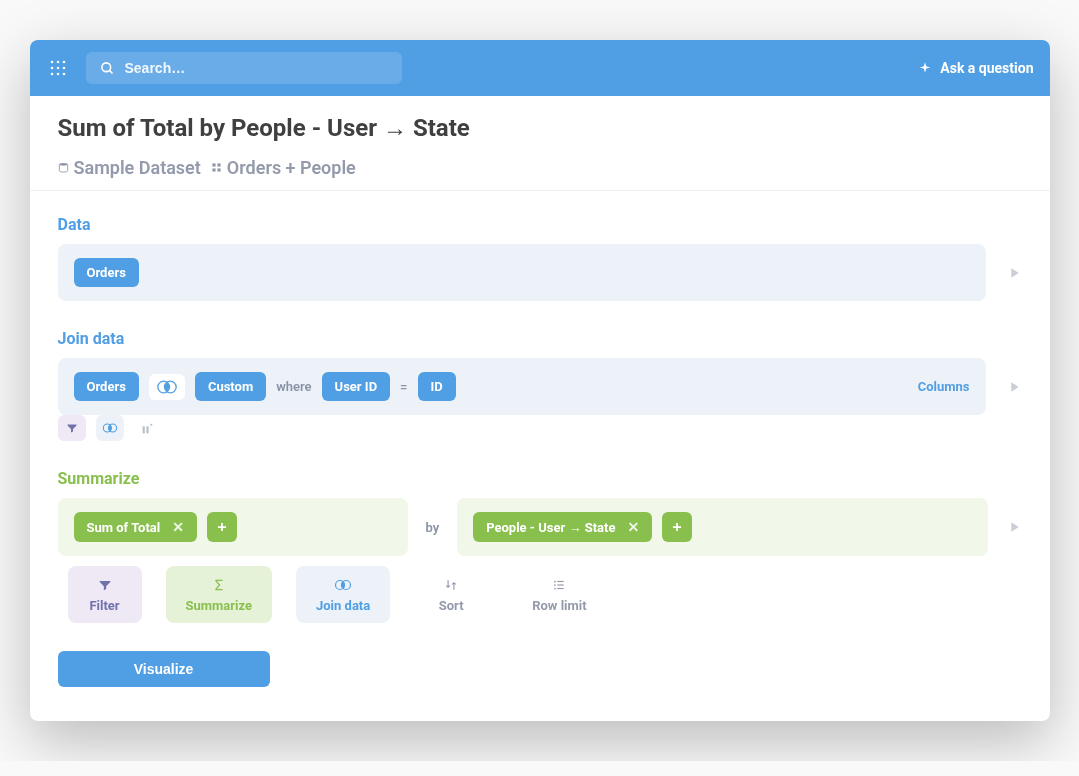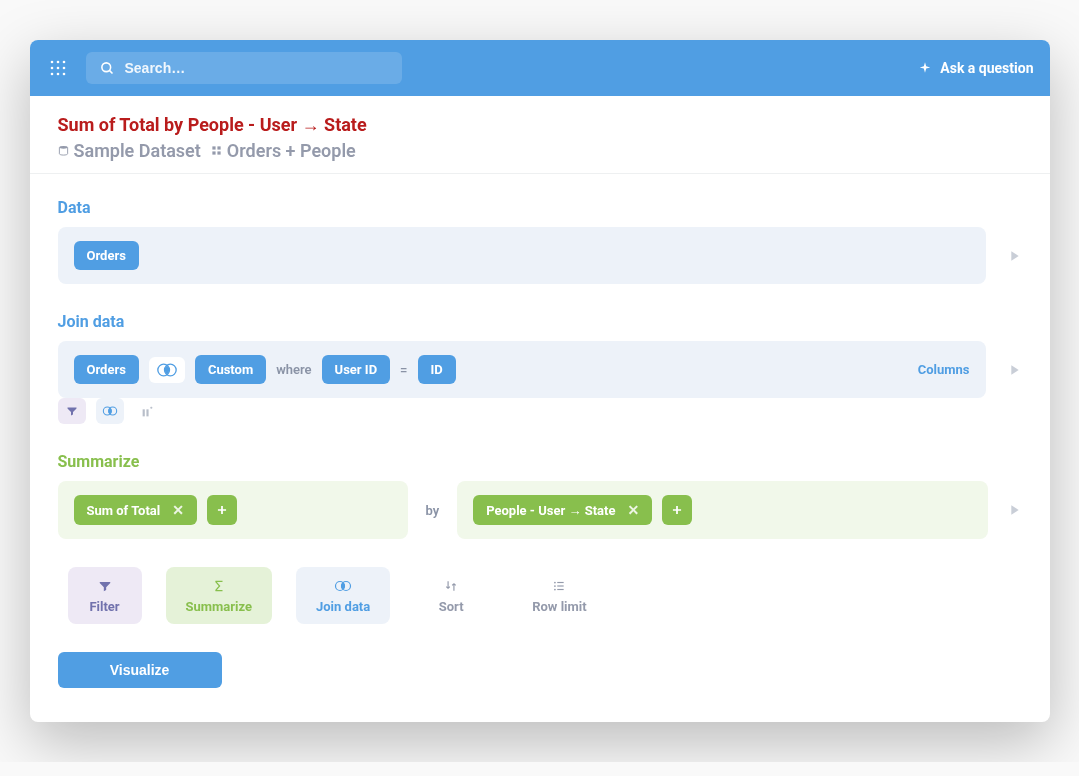--- a/index.html
+++ b/index.html
@@ -6,21 +6,21 @@
 body { font-family: -apple-system, BlinkMacSystemFont, "Segoe UI", Roboto, sans-serif; background: #f9f9f9; padding: 40px 20px; }
 .app-window { width: 1020px; margin: 0 auto; background: #fff; border-radius: 8px; box-shadow: 0 20px 60px rgba(0,0,0,0.25); overflow: hidden; }
 .top-bar { background: #509ee3; display: flex; align-items: center; padding: 12px 16px; gap: 16px; }
 .logo { width: 24px; height: 24px; display: flex; align-items: center; justify-content: center; }
 .search-box { flex: 0 0 auto; width: 316px; background: rgba(255,255,255,0.15); border-radius: 6px; padding: 8px 14px; display: flex; align-items: center; gap: 10px; color: #fff; }
 .search-input { background: transparent; border: none; outline: none; color: #fff; font-size: 14px; font-weight: 600; }
 .search-input::placeholder { color: rgba(255,255,255,0.9); font-weight: 600; }
 .spacer { flex: 1; }
 .ask-question { display: flex; align-items: center; gap: 8px; color: #fff; font-weight: 700; font-size: 14px; cursor: pointer; }
 .header { padding: 18px 28px 12px; border-bottom: 1px solid #eef0f1; }
-.page-title { color: #b91c1c; font-size: 18px; font-weight: 700; margin-bottom: 4px; }
+.page-title { color: #404040; font-size: 24px; font-weight: 700; margin-bottom: 15px; }
 .breadcrumbs { display: flex; align-items: center; gap: 10px; font-size: 18px; color: #949aab; font-weight: 600; }
 .breadcrumbs .crumb { display: flex; align-items: center; gap: 5px; }
 .content { padding: 24px 28px 34px; }
 .section-label { font-size: 16px; font-weight: 700; margin-bottom: 10px; }
 .section-label.blue { color: #509ee3; }
 .section-label.green { color: #88bf4d; }
 .panel-row { display: flex; align-items: center; gap: 20px; margin-bottom: 28px; }
 .panel { flex: 1; background: #edf2f9; border-radius: 8px; padding: 14px 16px; display: flex; align-items: center; gap: 10px; }
 .chip { padding: 7px 13px; border-radius: 6px; font-size: 13px; font-weight: 700; color: #fff; }
 .chip.blue { background: #509ee3; }
@@ -29,35 +29,35 @@
 .join-icon-chip { background: #fff; border-radius: 6px; padding: 6px 8px; display: inline-flex; align-items: center; }
 .where-text, .eq-text { color: #8a93a6; font-size: 13px; font-weight: 600; }
 .columns-link { margin-left: auto; color: #509ee3; font-size: 13px; font-weight: 700; cursor: pointer; }
 .play-arrow { width: 16px; height: 16px; cursor: pointer; flex: 0 0 auto; }
 .play-arrow svg { display: block; }
 .icon-row { display: flex; gap: 10px; margin-top: -14px; margin-bottom: 28px; }
 .icon-btn { width: 28px; height: 26px; border-radius: 6px; display: flex; align-items: center; justify-content: center; cursor: pointer; }
 .icon-btn.purple { background: #eee9f5; color: #7172ad; }
 .icon-btn.blue { background: #edf2f9; color: #509ee3; }
 .icon-btn.ghost { color: #b8bec9; }
-.summ-row { display: flex; align-items: center; gap: 18px; margin-bottom: 28px; }
+.summ-row { display: flex; align-items: center; gap: 18px; margin-bottom: 10px; }
 .summ-panel { background: #f1f8ea; border-radius: 8px; padding: 14px 16px; display: flex; align-items: center; gap: 10px; }
 .summ-left { flex: 0 0 auto; width: 350px; }
 .summ-right { flex: 1; }
 .by-text { color: #8a93a6; font-size: 13px; font-weight: 600; }
 .add-btn { width: 30px; height: 30px; border-radius: 6px; background: #88bf4d; display: flex; align-items: center; justify-content: center; color: #fff; font-weight: bold; cursor: pointer; }
 .action-row { display: flex; gap: 14px; margin-bottom: 28px; flex-wrap: wrap; }
 .action-card { border-radius: 8px; padding: 10px 20px; display: flex; flex-direction: column; align-items: center; gap: 4px; cursor: pointer; min-width: 74px; margin-left: 10px; }
 .action-card .icon-slot { height: 18px; display: flex; align-items: center; justify-content: center; }
 .action-card .label { font-size: 13px; font-weight: 700; }
 .action-card.purple { background: #eee9f5; color: #7172ad; }
 .action-card.green { background: #e5f2d8; color: #88bf4d; }
 .action-card.blue { background: #edf2f9; color: #509ee3; }
 .action-card.ghost { color: #949aab; }
-.visualize-btn { background: #509ee3; color: #fff; border: none; border-radius: 6px; padding: 10px 0; width: 164px; font-size: 14px; font-weight: 700; cursor: pointer; }
+.visualize-btn { background: #509ee3; color: #fff; border: none; border-radius: 6px; padding: 10px 0; width: 212px; font-size: 14px; font-weight: 700; cursor: pointer; }
 </style>
 </head>
 <body>
 
 <div class="app-window">
 
   <div class="top-bar">
     <div class="logo">
       <svg width="20" height="20" viewBox="0 0 20 20">
           <g fill="#fff">

